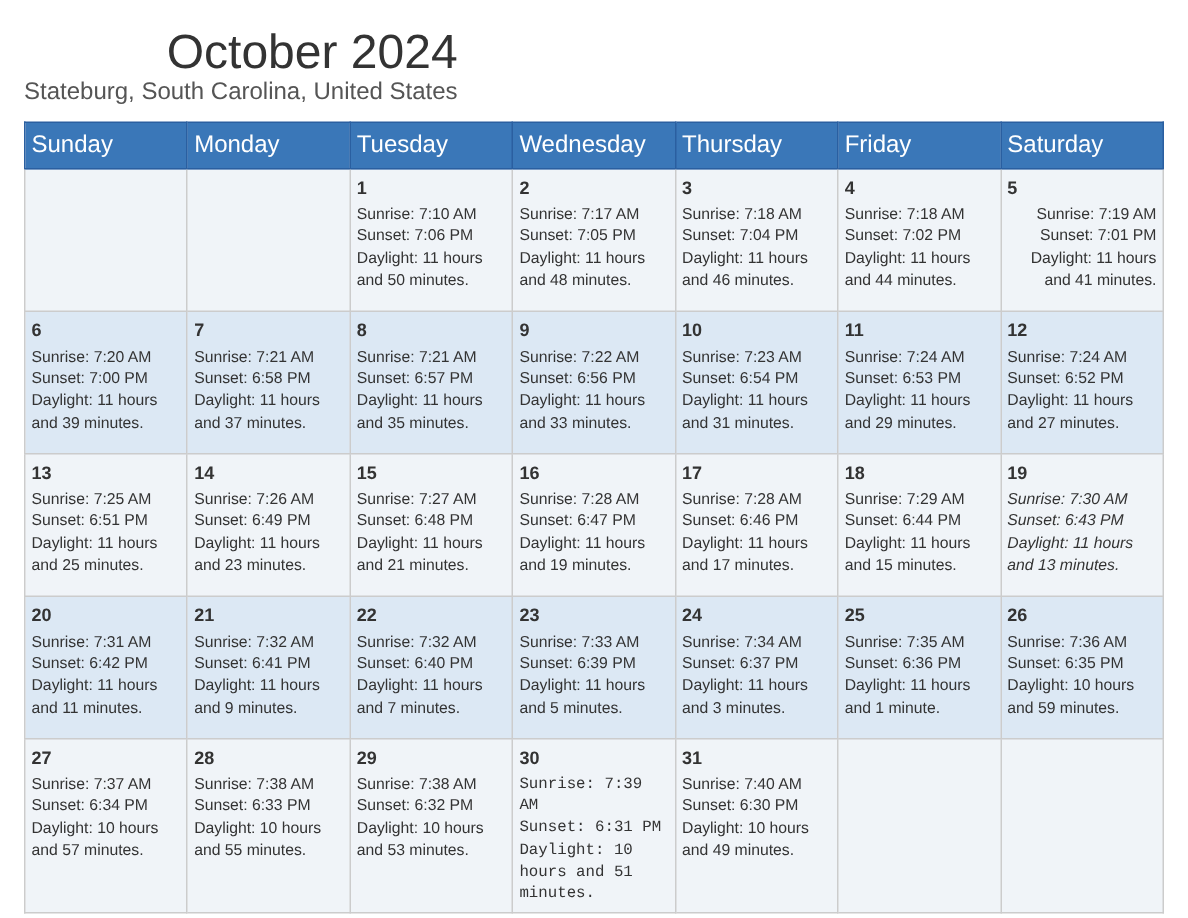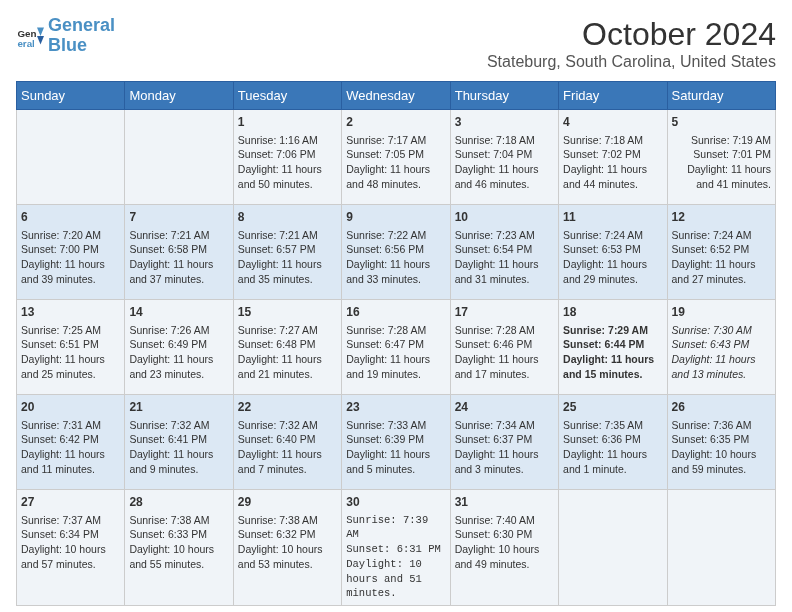--- a/index.html
+++ b/index.html
@@ -49,21 +49,21 @@
     table {
       width: 100%;
       border-collapse: collapse;
       font-size: 11px;
     }
     thead tr th {
       background-color: #3a77b8;
       color: #fff;
       padding: 6px 4px;
       text-align: left;
-      font-size: 13px;
+      font-size: 16px;
       font-weight: normal;
       border: 1px solid #2a5fa0;
     }
     tbody tr td {
       border: 1px solid #ccc;
       vertical-align: top;
       padding: 4px;
       min-height: 80px;
       height: 95px;
       width: 108px;
@@ -87,34 +87,20 @@
       color: #333;
     }
     .empty-cell {
       background-color: #f0f4f8 !important;
     }
   </style>
 </head>
 <body>
 
 <div class="header">
-  <div class="logo">
-    <svg class="logo-icon" viewBox="0 0 40 40" xmlns="http://www.w3.org/2000/svg">
-      <text x="2" y="22" font-size="14" font-weight="bold" fill="#333">Gen</text>
-      <text x="2" y="36" font-size="14" font-weight="bold" fill="#4a90c4">eral</text>
-      <polygon points="30,8 40,8 35,20" fill="#4a90c4"></polygon>
-      <polygon points="30,20 40,20 35,32" fill="#2a5fa0"></polygon>
-    </svg>
-    <div>
-      <div class="logo-text">
-        <span>General</span><br>
-        <span style="color:#4a90c4">Blue</span>
-      </div>
-    </div>
-  </div>
   <div class="title-block">
     <div class="main-title">October 2024</div>
     <div class="subtitle">Stateburg, South Carolina, United States</div>
   </div>
 </div>
 
 <table>
   <thead>
     <tr>
     <th>Sunday</th>
@@ -125,21 +111,21 @@
         <th>Friday</th>
         <th>Saturday</th>
       </tr>
   </thead>
   <tbody id="calendar-body">
   <tr>
         <td class="empty-cell"></td>
         <td class="empty-cell"></td>
         <td>
           <span class="day-num">1</span>
-          <div class="day-info" style="white-space: pre-line;">Sunrise: 1:16 AM
+          <div class="day-info" style="white-space: pre-line;">Sunrise: 7:10 AM
 Sunset: 7:06 PM
 Daylight: 11 hours and 50 minutes.</div>
         </td>
         <td>
           <span class="day-num">2</span>
           <div class="day-info" style="white-space: pre-line;">Sunrise: 7:17 AM
 Sunset: 7:05 PM
 Daylight: 11 hours and 48 minutes.</div>
         </td>
         <td>
@@ -231,21 +217,21 @@
 Daylight: 11 hours and 19 minutes.</div>
         </td>
         <td>
           <span class="day-num">17</span>
           <div class="day-info" style="white-space: pre-line;">Sunrise: 7:28 AM
 Sunset: 6:46 PM
 Daylight: 11 hours and 17 minutes.</div>
         </td>
         <td>
           <span class="day-num">18</span>
-          <div class="day-info" style="white-space: pre-line; font-weight: bold;">Sunrise: 7:29 AM
+          <div class="day-info" style="white-space: pre-line;">Sunrise: 7:29 AM
 Sunset: 6:44 PM
 Daylight: 11 hours and 15 minutes.</div>
         </td>
         <td>
           <span class="day-num">19</span>
           <div class="day-info" style="white-space: pre-line; font-style: italic;">Sunrise: 7:30 AM
 Sunset: 6:43 PM
 Daylight: 11 hours and 13 minutes.</div>
         </td>
       </tr>

